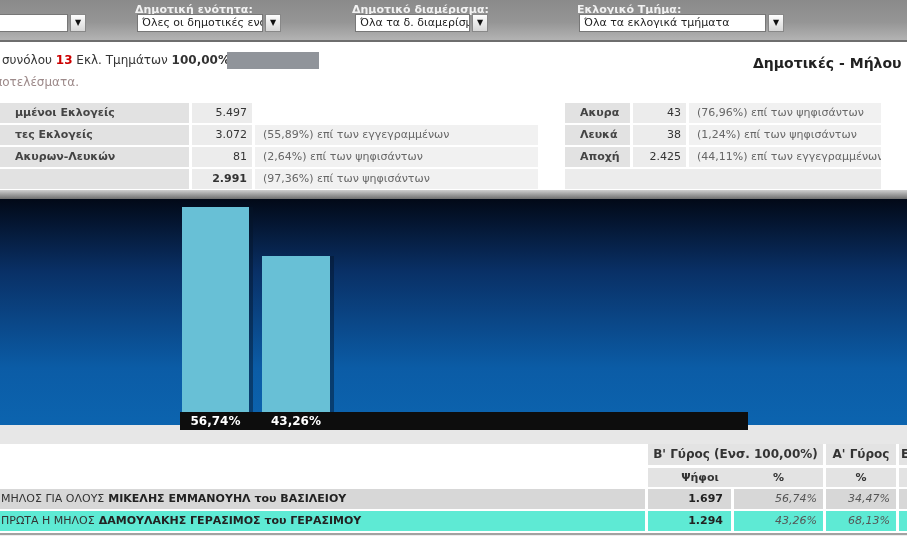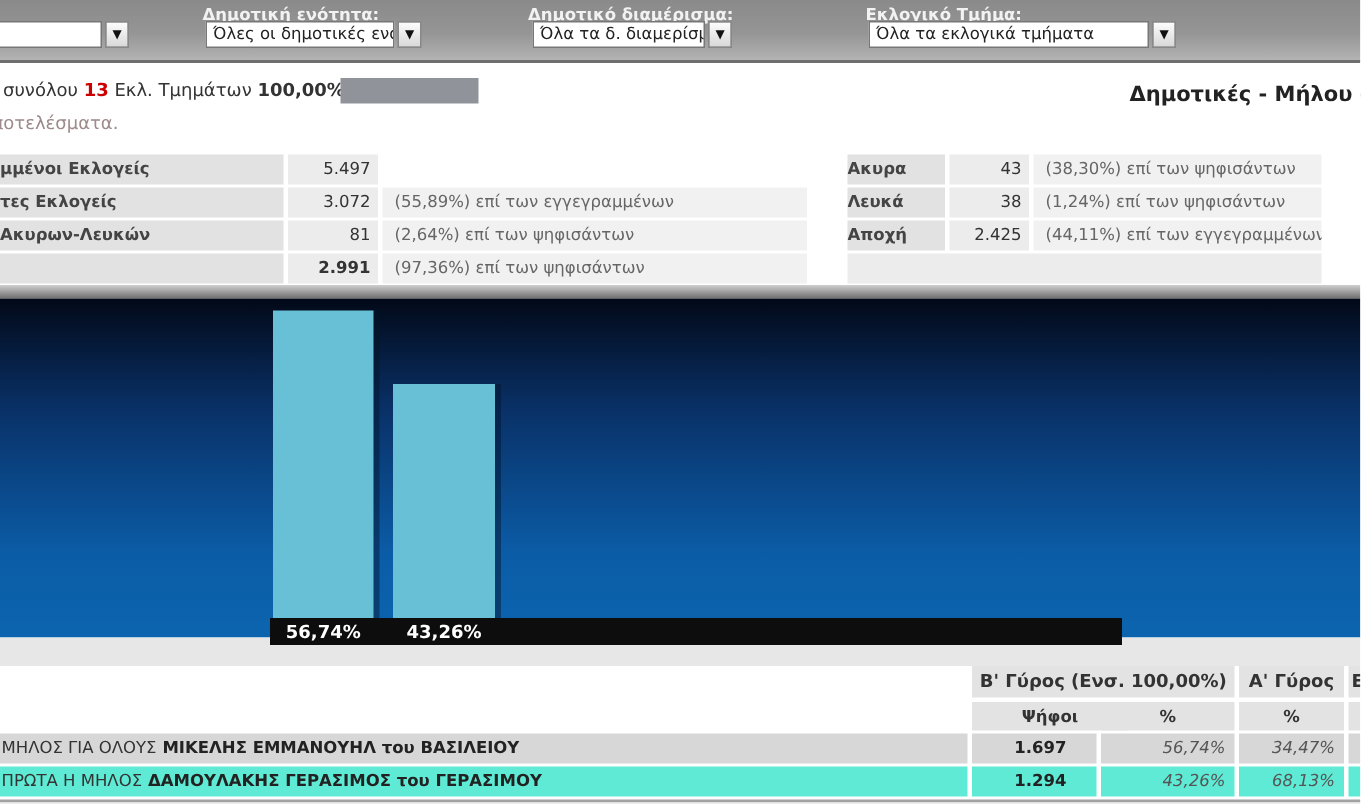--- a/index.html
+++ b/index.html
@@ -24,21 +24,21 @@
   .status1 .b{font-weight:bold;}
   .progress-box{position:absolute;left:227px;top:52px;width:92px;height:17px;background:#90949a;}
   .status2{position:absolute;left:-5px;top:75px;font-size:12px;color:#9d8a8a;white-space:nowrap;}
   .heading{position:absolute;left:753px;top:55px;font-size:14px;font-weight:bold;color:#222;white-space:nowrap;}
 
   
   .sum{position:absolute;top:103px;display:grid;row-gap:2px;column-gap:3px;}
   .sum-left{left:0;width:538px;grid-template-columns:189px 60px auto;}
   .sum-right{left:565px;width:316px;grid-template-columns:65px 53px auto;}
   .cell{height:20px;line-height:20px;overflow:hidden;white-space:nowrap;}
-  .lab{background:#e2e2e2;font-weight:bold;color:#444;padding-left:0;}
+  .lab{background:#e2e2e2;font-weight:bold;color:#444;padding-left:15px;}
   .num{background:#ececec;text-align:right;padding-right:5px;color:#333;}
   .note{background:#f1f1f1;color:#666;padding-left:8px;}
   .blank{background:#fff;}
   .bold{font-weight:bold;}
   .span-all{grid-column:1 / -1;background:#ececec;height:20px;}
 
   
   .divider-top{position:absolute;left:0;top:190px;width:907px;height:9px;
                background:linear-gradient(180deg,#cfcfcf 0%,#909090 65%,#6f6f6f 100%);}
   .chart{position:absolute;left:0;top:199px;width:907px;height:226px;
@@ -62,21 +62,21 @@
   .sub-v   {left:648px;top:468px;width:104px; height:19px;line-height:19px;}
   .sub-pb  {left:734px;top:468px;width:89px; height:19px;line-height:19px;}
   .sub-pa  {left:826px;top:468px;width:70px; height:19px;line-height:19px;}
   .sub-sl  {left:899px;top:468px;width:8px;  height:19px;}
   .rowbg1{background:#d7d7d7;}
   .rowbg2{background:#5eead4;}
   .r1{top:489px;height:20px;line-height:20px;}
   .r2{top:511px;height:20px;line-height:20px;}
   .c-name {left:0;width:645px;padding-left:1px;color:#333;}
   .c-name .cand{font-weight:bold;color:#222;margin-left:4px;}
-  .c-votes{left:648px;width:83px;text-align:right;padding-right:20px;font-weight:bold;color:#222;}
+  .c-votes{left:648px;width:83px;text-align:right;padding-right:8px;font-weight:bold;color:#222;}
   .c-pb   {left:734px;width:89px;text-align:right;padding-right:6px;font-style:italic;color:#555;}
   .c-pa   {left:826px;width:70px;text-align:right;padding-right:6px;font-style:italic;color:#555;}
   .c-sl   {left:899px;width:8px;}
   .bottom-line{position:absolute;left:0;top:533px;width:907px;height:2px;background:#a2a2a2;}
   .bottom-fill{position:absolute;left:0;top:535px;width:907px;height:1px;background:#ededed;}
 </style>
 </head>
 <body>
 
 <div class="page">
@@ -119,21 +119,21 @@
     <div class="cell note">(2,64%) επί των ψηφισάντων</div>
 
     <div class="cell lab"></div>
     <div class="cell num bold">2.991</div>
     <div class="cell note">(97,36%) επί των ψηφισάντων</div>
   </div>
 
   <div class="sum sum-right">
     <div class="cell lab">Ακυρα</div>
     <div class="cell num">43</div>
-    <div class="cell note">(38,30%) επί των ψηφισάντων</div>
+    <div class="cell note">(76,96%) επί των ψηφισάντων</div>
 
     <div class="cell lab">Λευκά</div>
     <div class="cell num">38</div>
     <div class="cell note">(1,24%) επί των ψηφισάντων</div>
 
     <div class="cell lab">Αποχή</div>
     <div class="cell num">2.425</div>
     <div class="cell note">(44,11%) επί των εγγεγραμμένων</div>
 
     <div class="cell span-all"></div>

